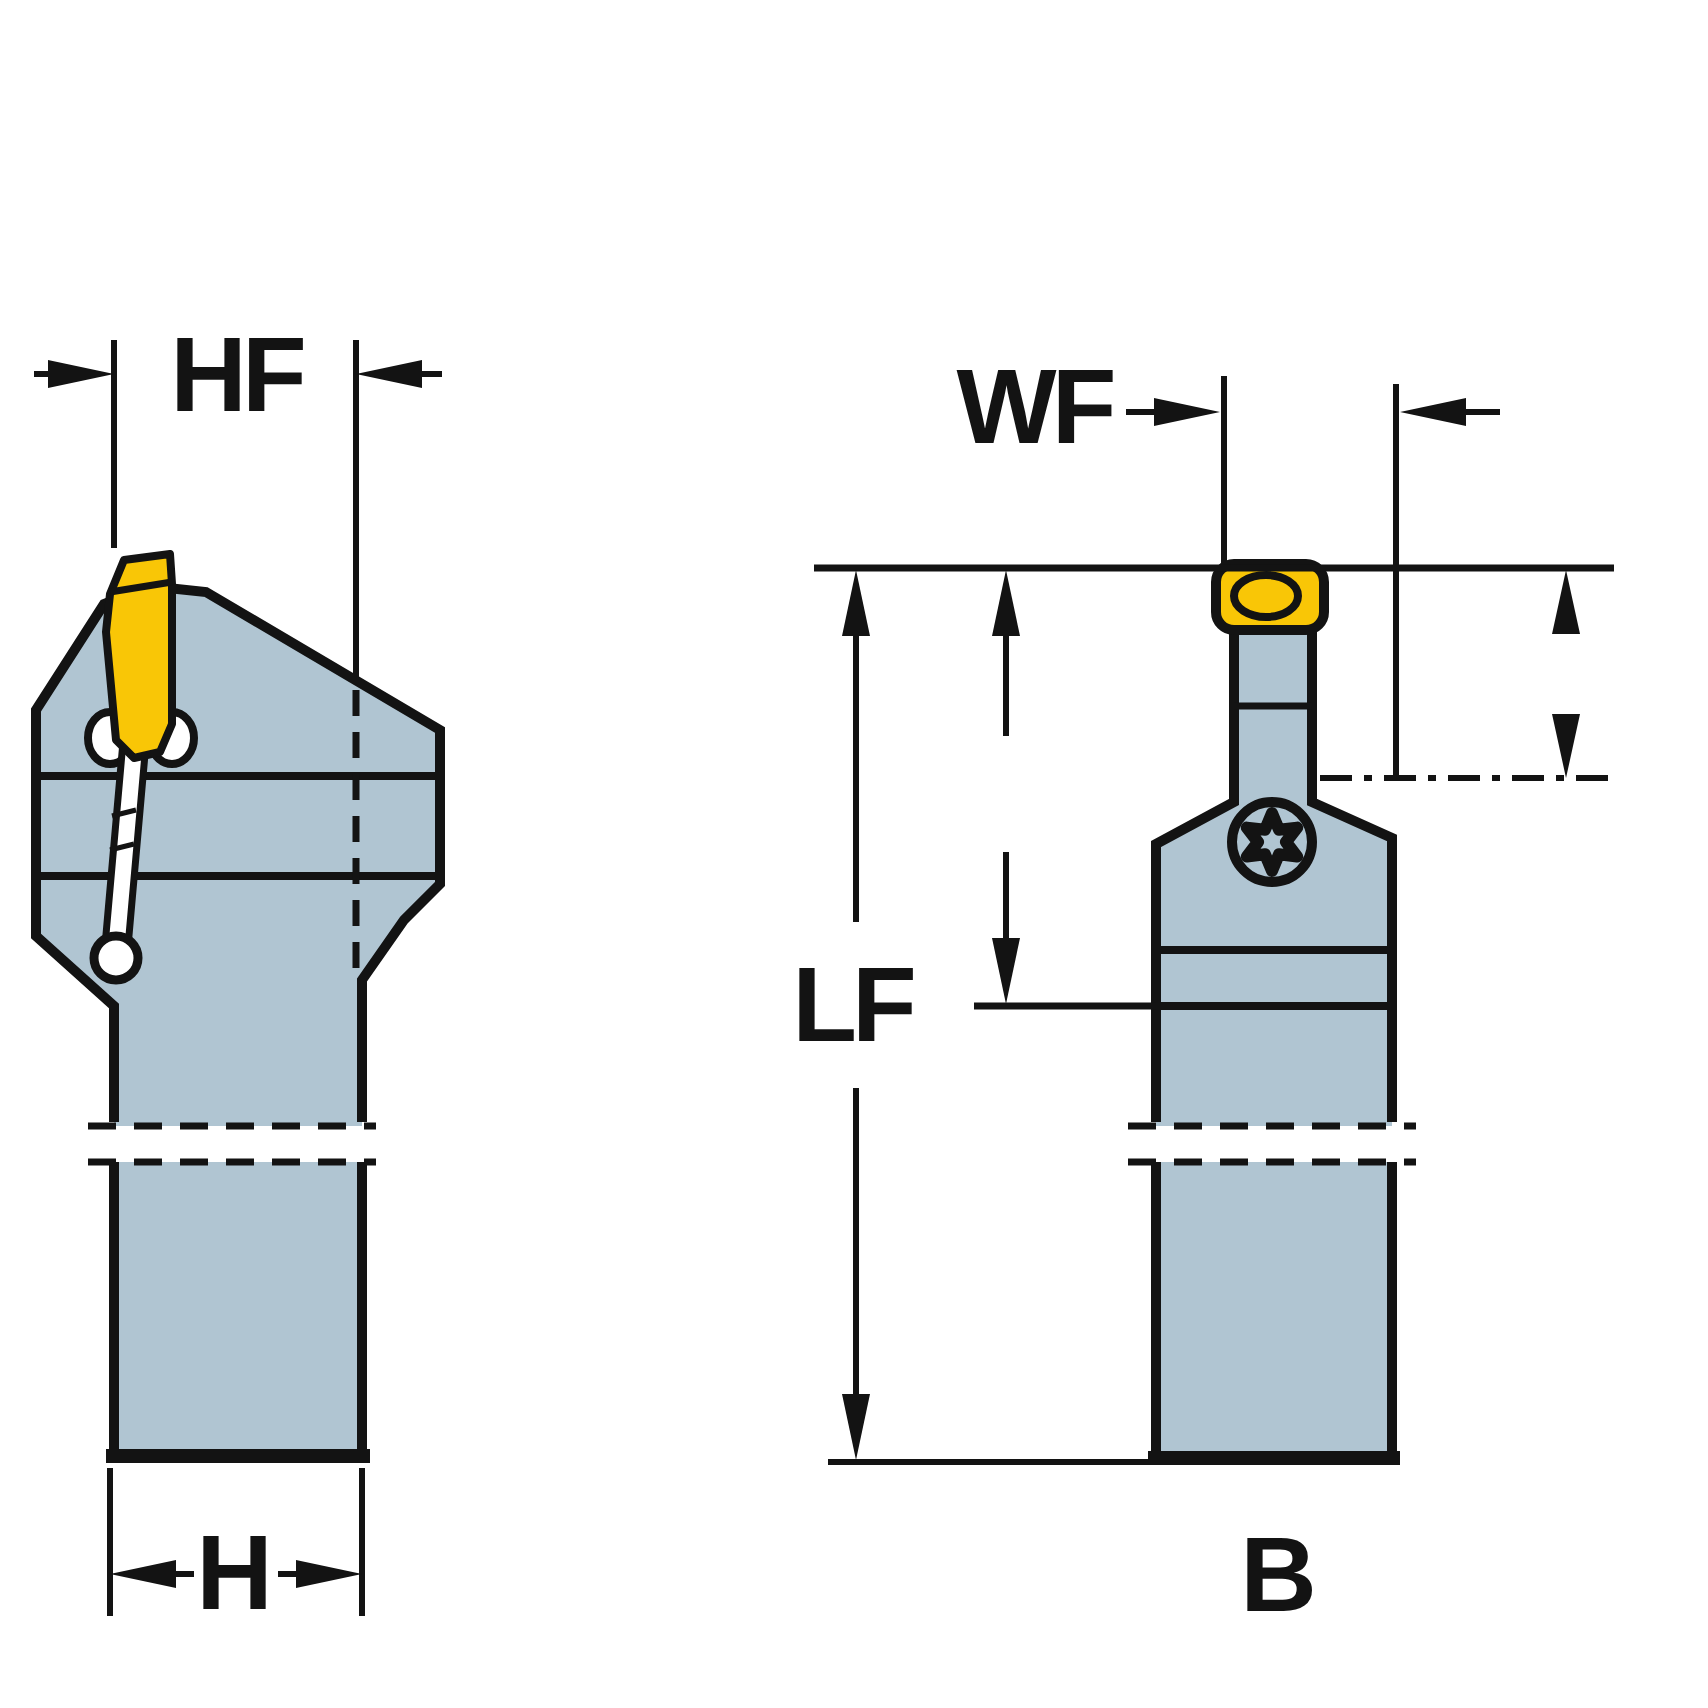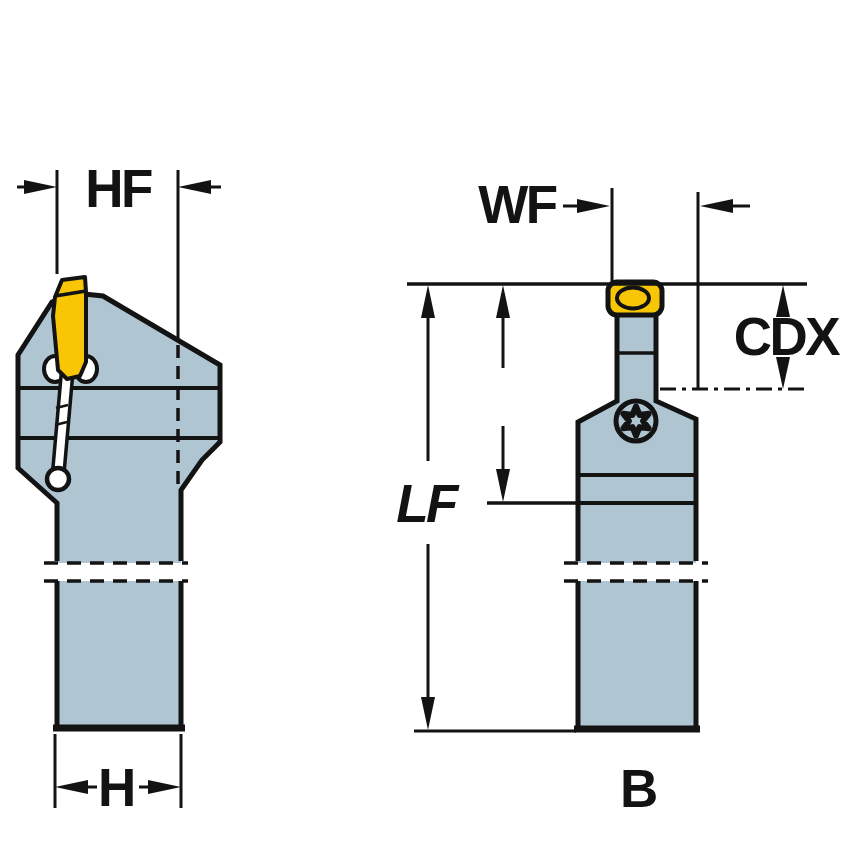--- a/index.html
+++ b/index.html
@@ -129,17 +129,16 @@
 
   <g>
     <polygon class="arrow" points="783,229 776,261 790,261"></polygon>
     <polygon class="arrow" points="783,333 776,301 790,301"></polygon>
     <path class="ln w3" stroke-dasharray="16 6 4 6" d="M660,333 H807"></path>
   </g>
 </svg>
 
 <div class="dim-label" style="left:118px;top:132px;">HF</div>
 <div class="dim-label" style="left:517px;top:148px;text-align:right;">WF</div>
-<div class="dim-label" style="left:786px;top:280px;">CDX</div>
-<div class="dim-label" style="left:426px;top:447px;font-style:italic;">LF</div>
+<div class="dim-label" style="left:426px;top:447px;">LF</div>
 <div class="dim-label" style="left:116px;top:731px;">H</div>
 <div class="dim-label" style="left:638px;top:732px;">B</div>
 </div>
 
 </body></html>

